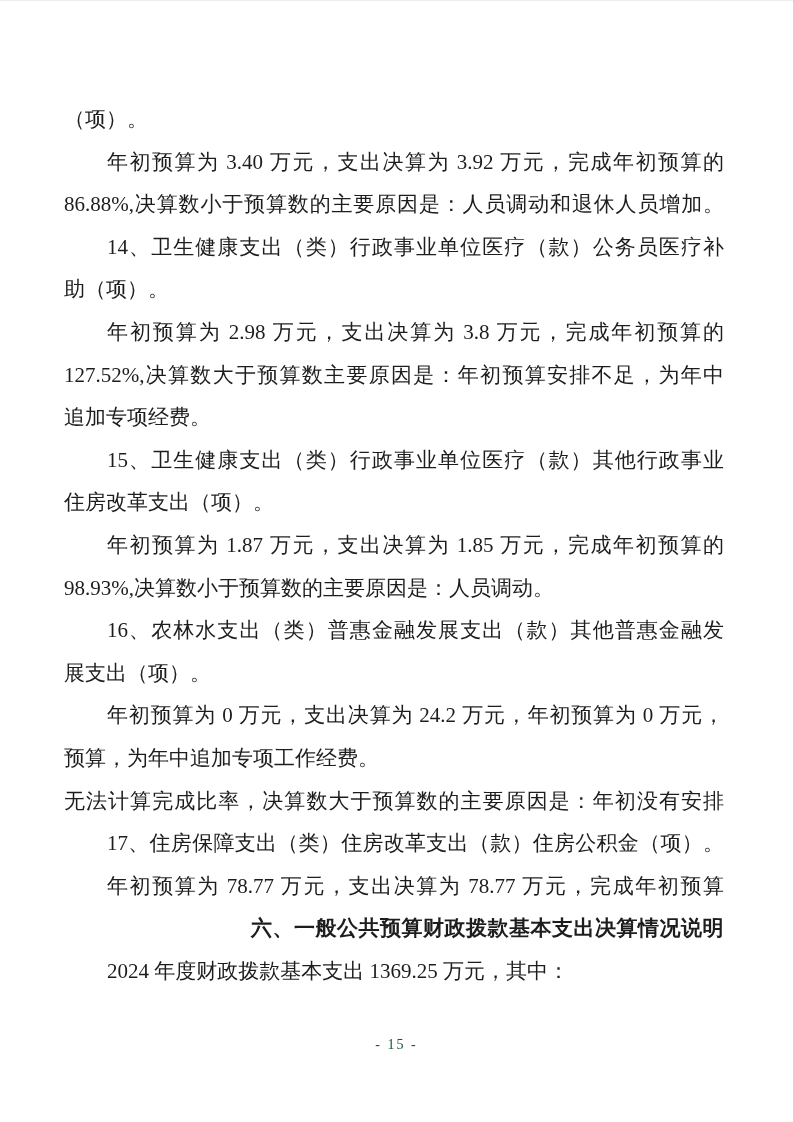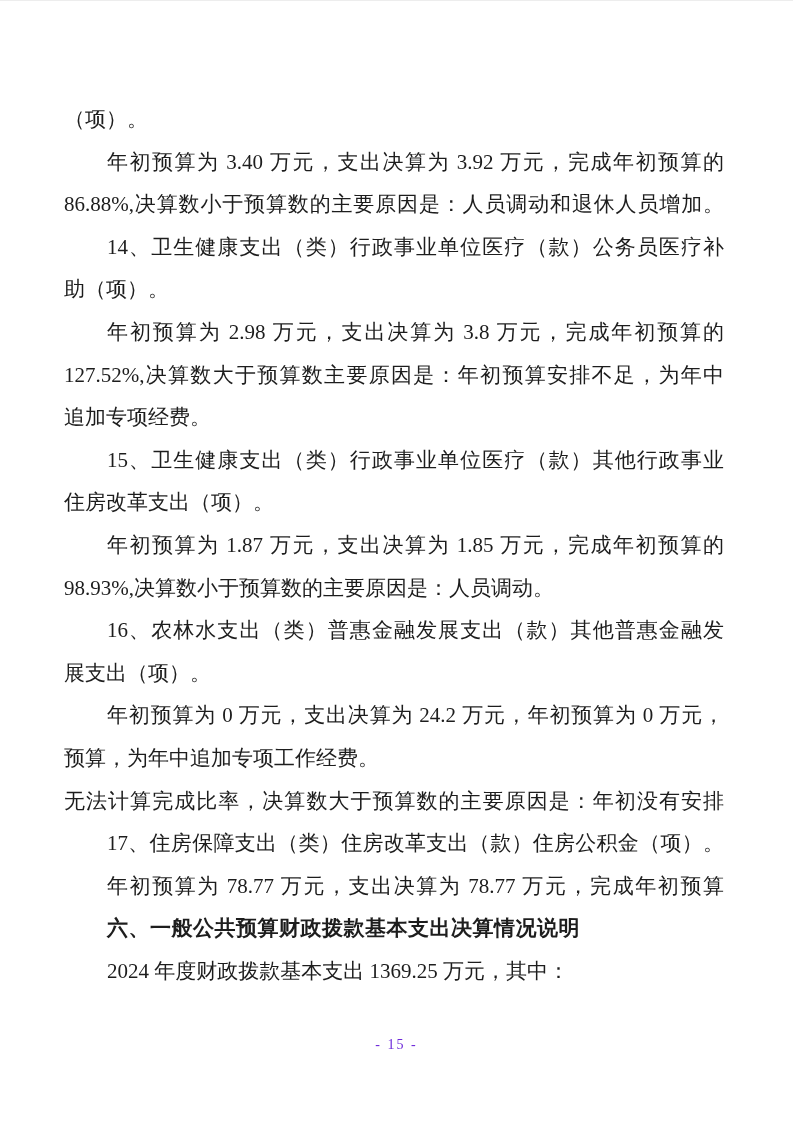--- a/index.html
+++ b/index.html
@@ -38,31 +38,32 @@
   .line.fill {
     white-space: normal;
     text-align: justify;
     text-align-last: justify;
     overflow: hidden;
   }
   .line.heading {
     font-family: "Liberation Sans", "DejaVu Sans", sans-serif;
     font-weight: 700;
     letter-spacing: 0.5px;
+    text-align: right;
   }
   .footer {
     position: absolute;
     left: 0;
     top: 1036px;
     width: 100%;
     text-align: center;
     font-family: "Liberation Serif", "DejaVu Serif", serif;
     font-size: 14px;
     letter-spacing: 2px;
-    color: #6d28d9;
+    color: #14532d;
   }
 </style>
 </head>
 <body>
 
 <div class="page">
   <div class="doc-body" id="doc-body">
 
   <div class="line">（项）。</div>
       <div class="line indent fill">年初预算为 3.40 万元，支出决算为 3.92 万元，完成年初预算的</div>

